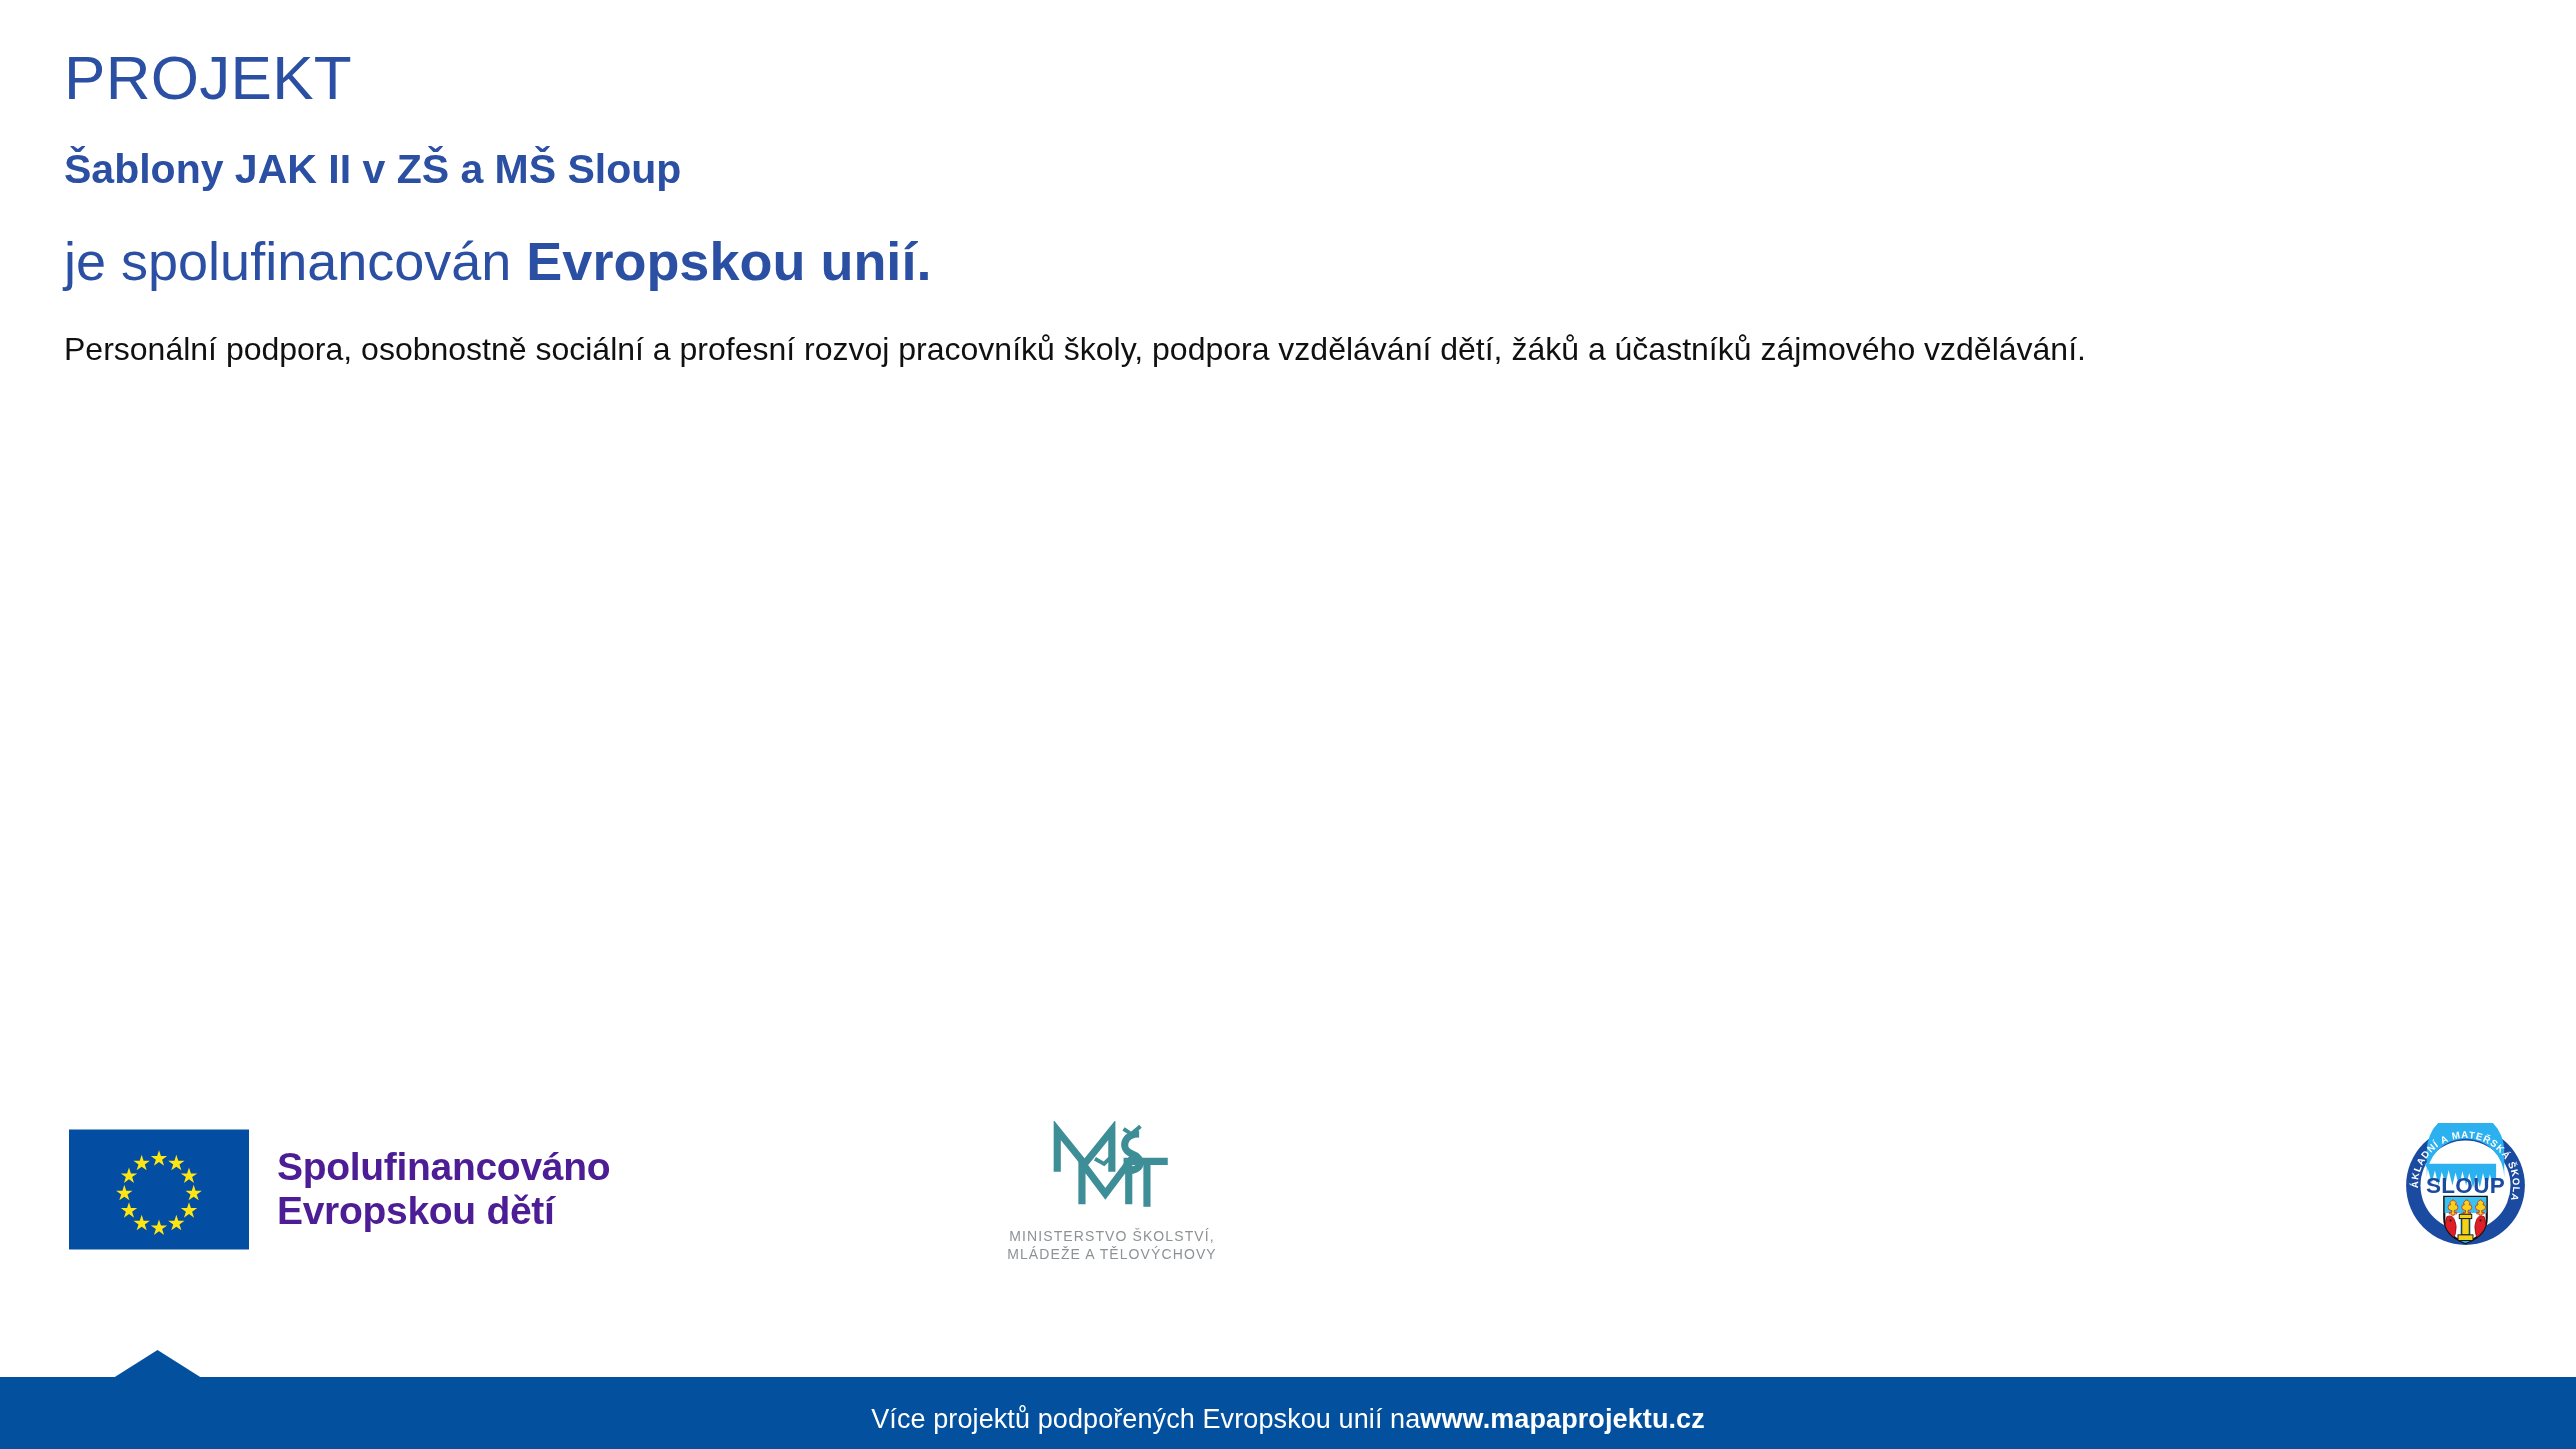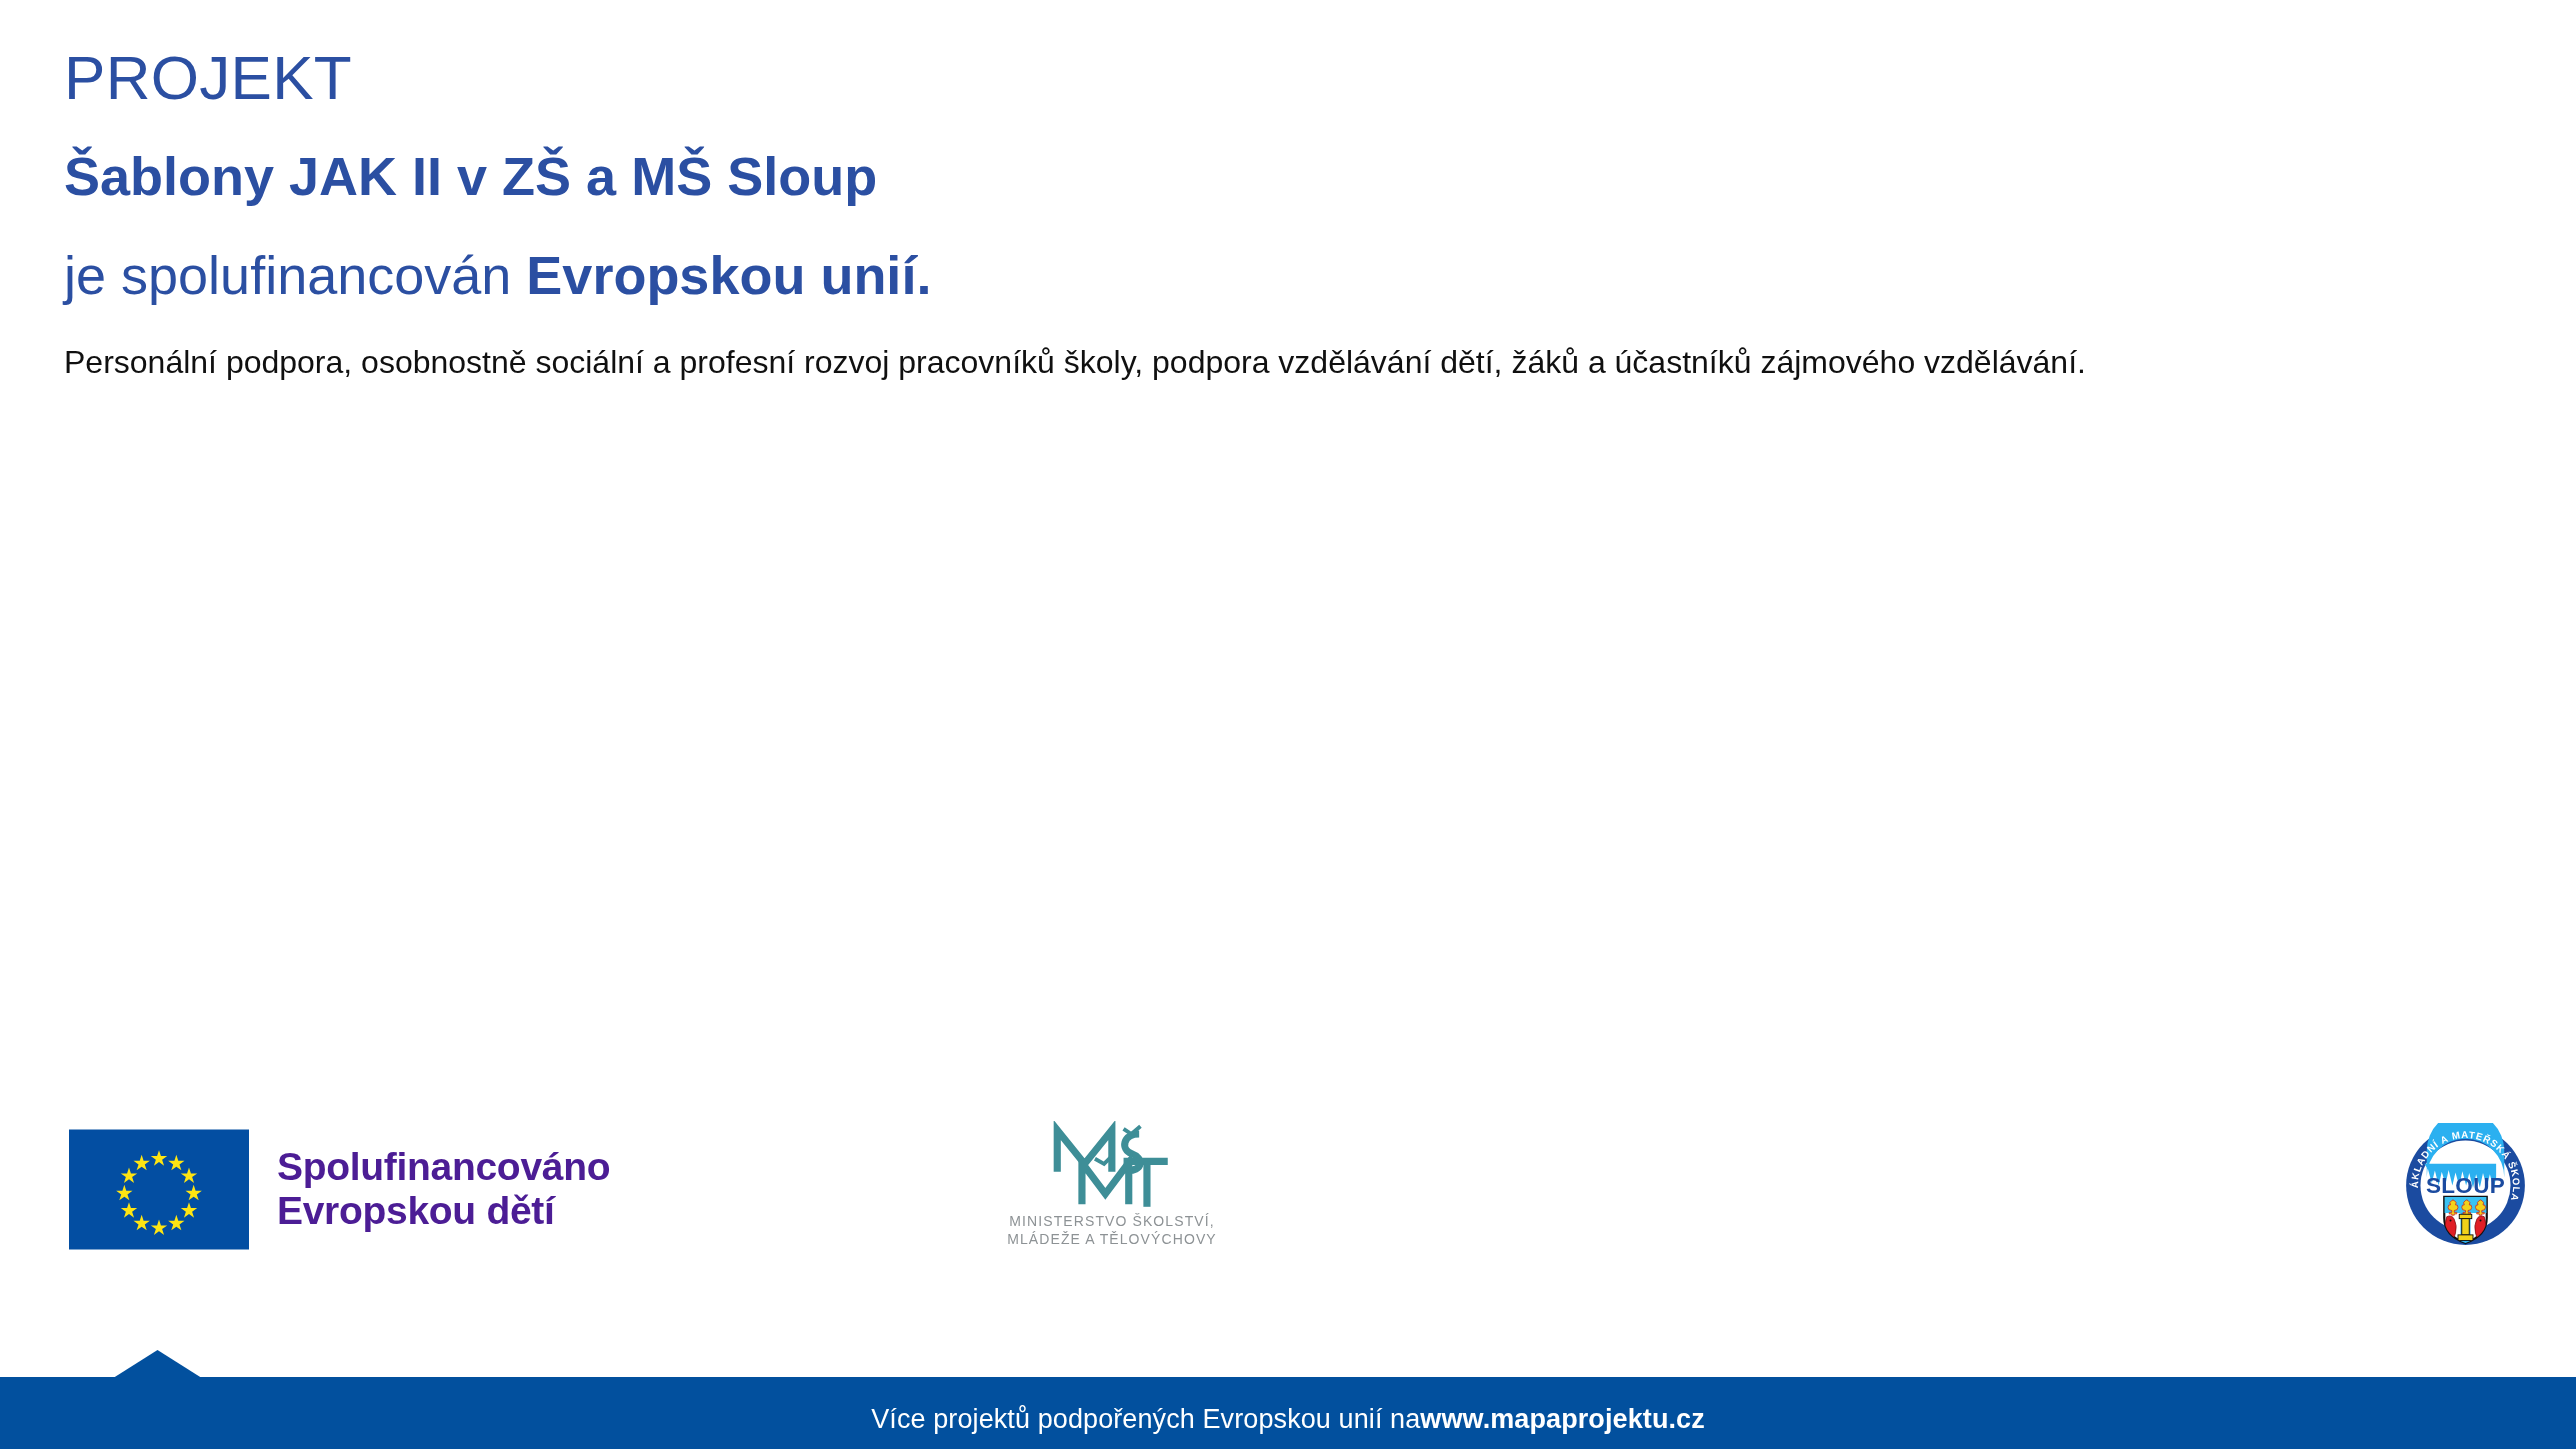--- a/index.html
+++ b/index.html
@@ -37,21 +37,21 @@
     font-size: 62px;
     line-height: 1.0;
     font-weight: 400;
     color: #2B4FA2;
     letter-spacing: 0.3px;
     margin: 0 0 39px 0;
     white-space: nowrap;
   }
 
   .headline {
-    font-size: 54px;
+    font-size: 41px;
     line-height: 1.05;
     font-weight: 700;
     color: #2B4FA2;
     margin: 0 0 42px 0;
     white-space: nowrap;
   }
 
   .subline {
     font-size: 54px;
     line-height: 1.05;
@@ -118,21 +118,21 @@
     margin: 0 auto;
     width: 141px;
     height: 91px;
   }
   .msmt-caption {
     color: #8D9295;
     font-size: 14px;
     line-height: 1.28;
     letter-spacing: 1.1px;
     font-weight: 400;
-    margin-top: 1px;
+    margin-top: 16px;
     white-space: nowrap;
   }
 
   
   .school-logo {
     position: absolute;
     left: 2403px;
     top: 9.4px;
     width: 125px;
     height: 125px;

